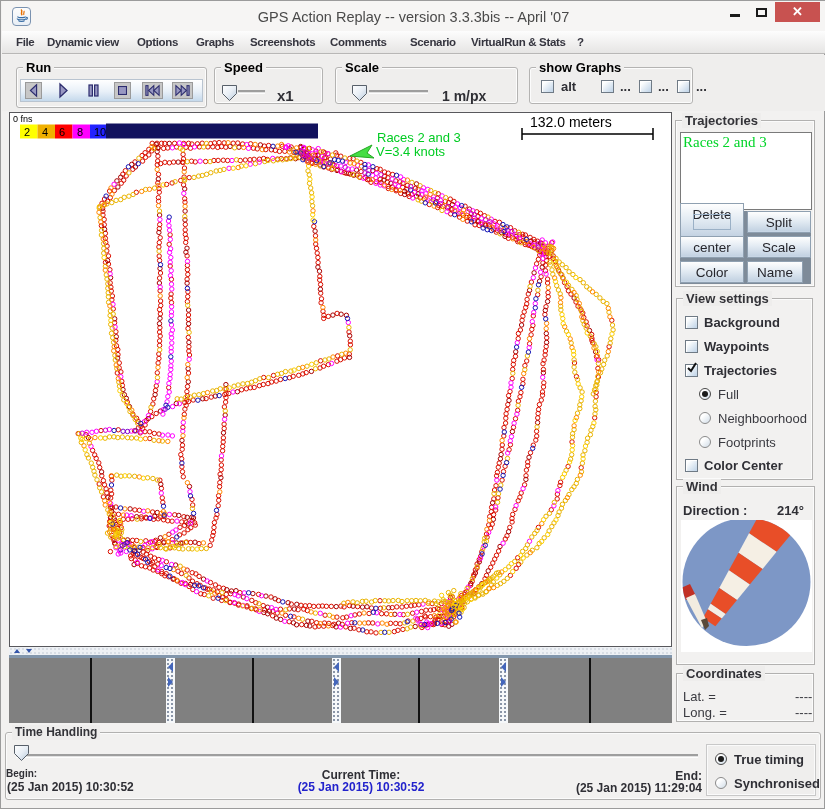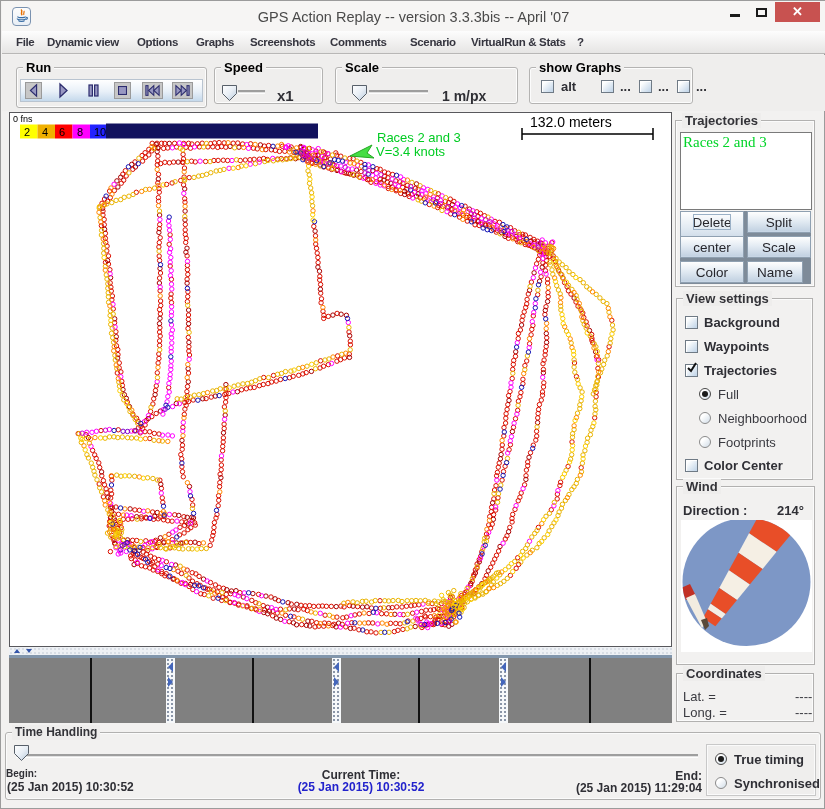--- a/index.html
+++ b/index.html
@@ -2522,21 +2522,21 @@
           <path d="M2 16 L7 21 L2 26 Z" fill="#4466bb"></path>
         </svg>
       </div>
     </div>
 <div class="rpgrp" style="left:674px;top:119px;width:140px;height:167px">
       <div class="grptitle2">Trajectories</div>
       <div class="abs" style="left:4px;top:11px;width:132px;height:78px;background:#fff;border:1px solid #7a7a7a">
         <div style="font-family:'Liberation Serif',serif;font-size:15px;color:#00d428;padding:1px 0 0 2px">Races 2 and 3</div>
       </div>
       <div class="abs" style="left:4px;top:90px;width:131px;height:73px;background:#7e8b99"></div>
-      <div class="jbtn" style="left:4px;top:90px;width:64px;height:36px;line-height:21px">Delete</div>
+      <div class="jbtn" style="left:4px;top:82px;width:64px;height:36px;line-height:21px">Delete</div>
       <div class="jbtn" style="left:71px;top:90px;width:64px;height:22px;line-height:21px">Split</div>
       <div class="jbtn" style="left:4px;top:115px;width:64px;height:22px;line-height:21px">center</div>
       <div class="jbtn" style="left:71px;top:115px;width:64px;height:22px;line-height:21px">Scale</div>
       <div class="jbtn" style="left:4px;top:140px;width:64px;height:22px;line-height:21px">Color</div>
       <div class="jbtn" style="left:71px;top:140px;width:56px;height:22px;line-height:21px">Name</div>
       <div class="abs" style="left:17px;top:93px;width:38px;height:16px;border:1px solid #9ab0c6"></div>
     </div>
     <div class="rpgrp" style="left:675px;top:297px;width:137px;height:182px">
       <div class="grptitle2">View settings</div>
       <div class="cb" style="left:8px;top:17px"></div>

